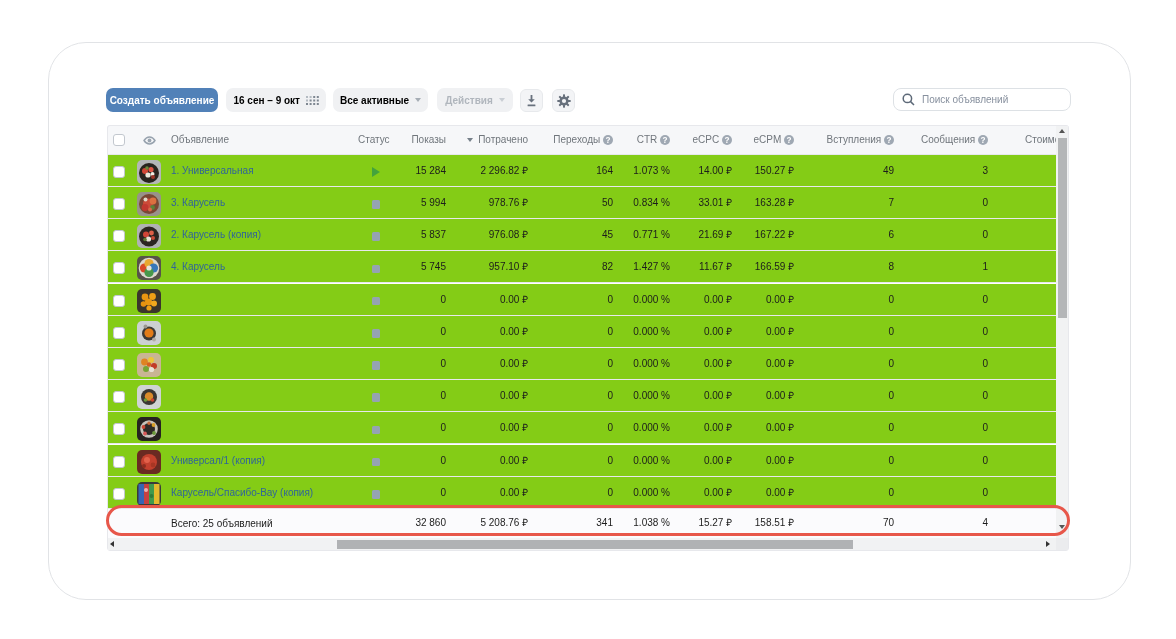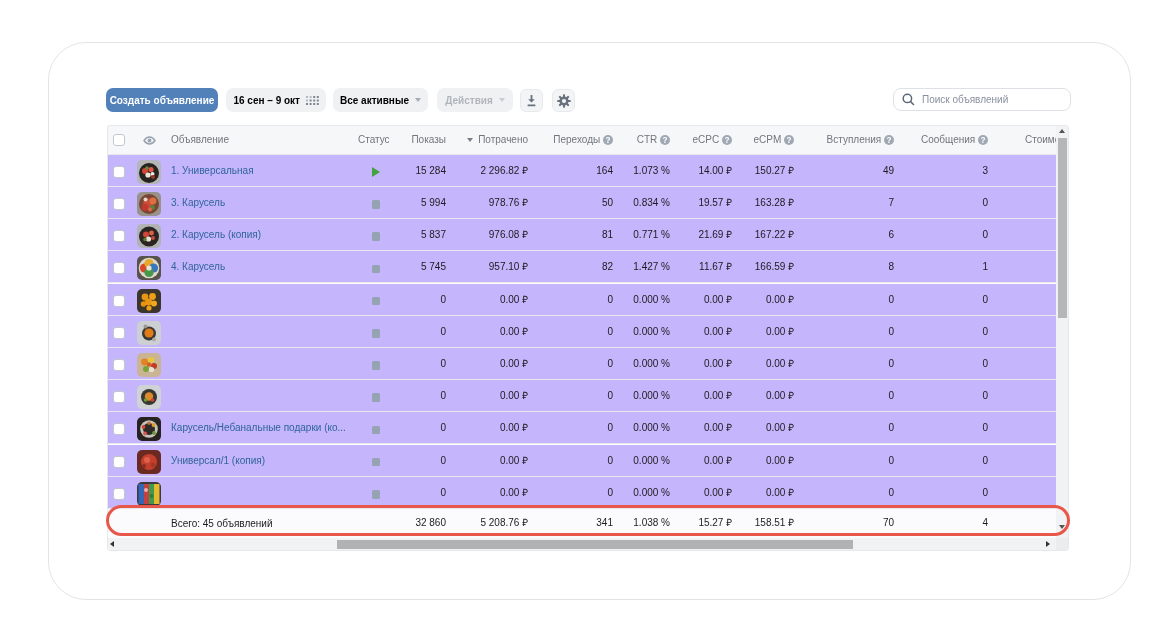--- a/index.html
+++ b/index.html
@@ -5,21 +5,21 @@
 .abs{position:absolute}
 .card{position:absolute;left:48px;top:42px;width:1083px;height:558px;border:1px solid #e1e3e6;border-radius:38px;background:#fff}
 .btn{position:absolute;top:88px;height:24px;border-radius:7px;font-size:10px;display:flex;align-items:center;justify-content:center}
 .btn-blue{left:106px;width:112px;background:#5181b8;color:#fff;font-weight:bold}
 .btn-gray{background:#f0f1f3;color:#000;font-weight:bold}
 .sqbtn{position:absolute;top:89px;width:23px;height:23px;background:#f3f4f6;border:1px solid #e7e9ec;border-radius:6px;display:flex;align-items:center;justify-content:center}
 .search{position:absolute;left:893px;top:88px;width:178px;height:23px;border:1px solid #dde1e5;border-radius:8px;background:#fff;display:flex;align-items:center}
 .tw{position:absolute;left:107px;top:125px;width:962px;height:426px;border:1px solid #e7e8ec;border-radius:3px;background:#fff}
 .hdr{position:absolute;left:107px;top:125px;width:962px;height:30px;background:#f6f7f9;border:1px solid #e7e8ec;border-radius:3px 3px 0 0}
 .hc{position:absolute;top:0;height:30px;line-height:30px;font-size:10px;color:#70767c;white-space:nowrap}
-.row{position:absolute;left:108px;width:960px;height:32.2px;border-bottom:1px solid #e7e8ec;background:#c4b5fd}
+.row{position:absolute;left:108px;width:960px;height:32.2px;border-bottom:1px solid #e7e8ec;background:#84cc16}
 .cell{position:absolute;top:0;height:100%;display:flex;align-items:center;font-size:10px;white-space:nowrap}
 .num{position:absolute;top:0;height:100%;line-height:32.2px;font-size:10px;color:#1c1c1c;text-align:right}
 .cb{position:absolute;width:12px;height:12px;border:1px solid #c2c7ce;border-radius:3px;background:#fff}
 .link{color:#30649a}
 .sq{width:8.5px;height:8.5px;background:#95a3b2;border-radius:1.5px}
 .play{width:0;height:0;border-left:8px solid #44a33c;border-top:5.2px solid transparent;border-bottom:5.2px solid transparent}
 body>*{filter:blur(0.4px)}
 .caret{display:inline-block;width:0;height:0;border-left:3.5px solid transparent;border-right:3.5px solid transparent;border-top:4px solid #a6adb5;margin-left:6px}
 </style></head><body>
 <div class="card"></div>
@@ -151,21 +151,21 @@
         <circle cx="13" cy="17.5" r="2" fill="#d86848"></circle>
       </svg></div>
 <div class="cell link" style="left:63px">3. Карусель</div>
 <div class="cell" style="left:260px;width:16px;top:2px;justify-content:center">
       <div class="sq"></div>
     </div>
 <div class="num" style="right:622px;width:90px">5 994</div>
 <div class="num" style="right:540px;width:90px">978.76 ₽</div>
 <div class="num" style="right:455px;width:90px">50</div>
 <div class="num" style="right:398px;width:90px">0.834 %</div>
-<div class="num" style="right:336px;width:90px">19.57 ₽</div>
+<div class="num" style="right:336px;width:90px">33.01 ₽</div>
 <div class="num" style="right:274px;width:90px">163.28 ₽</div>
 <div class="num" style="right:174px;width:90px">7</div>
 <div class="num" style="right:80px;width:90px">0</div>
 </div>
 <div class="row" style="top:219.09999999999997px">
 <div class="cb" style="left:5px;top:11px"></div>
 <div class="abs" style="left:28.5px;top:5px;position:absolute"><svg width="24" height="24" viewBox="0 0 24 24">
         <rect width="24" height="24" rx="5" fill="#b0b2b4"></rect>
         <circle cx="12" cy="12.5" r="10" fill="#2b2521"></circle>
         <circle cx="9" cy="10.5" r="3" fill="#cf4536"></circle>
@@ -173,21 +173,21 @@
         <circle cx="11.5" cy="15" r="2.6" fill="#e7e2d6"></circle>
         <circle cx="16" cy="14" r="2" fill="#c84a38"></circle>
         <circle cx="8" cy="15.5" r="1.8" fill="#5c7c34"></circle>
       </svg></div>
 <div class="cell link" style="left:63px">2. Карусель (копия)</div>
 <div class="cell" style="left:260px;width:16px;top:2px;justify-content:center">
       <div class="sq"></div>
     </div>
 <div class="num" style="right:622px;width:90px">5 837</div>
 <div class="num" style="right:540px;width:90px">976.08 ₽</div>
-<div class="num" style="right:455px;width:90px">81</div>
+<div class="num" style="right:455px;width:90px">45</div>
 <div class="num" style="right:398px;width:90px">0.771 %</div>
 <div class="num" style="right:336px;width:90px">21.69 ₽</div>
 <div class="num" style="right:274px;width:90px">167.22 ₽</div>
 <div class="num" style="right:174px;width:90px">6</div>
 <div class="num" style="right:80px;width:90px">0</div>
 </div>
 <div class="row" style="top:251.29999999999995px">
 <div class="cb" style="left:5px;top:11px"></div>
 <div class="abs" style="left:28.5px;top:5px;position:absolute"><svg width="24" height="24" viewBox="0 0 24 24">
         <rect width="24" height="24" rx="5" fill="#57524a"></rect>
@@ -304,21 +304,20 @@
 <div class="abs" style="left:28.5px;top:5px;position:absolute"><svg width="24" height="24" viewBox="0 0 24 24">
         <rect width="24" height="24" rx="5" fill="#262220"></rect>
         <circle cx="12" cy="12" r="8.8" fill="#c6c3ba"></circle>
         <circle cx="12" cy="12" r="6" fill="#2e2a26"></circle>
         <circle cx="6.5" cy="10" r="1.9" fill="#c84434"></circle>
         <circle cx="16.5" cy="8" r="1.9" fill="#d8a028"></circle>
         <circle cx="17" cy="16" r="1.9" fill="#6a9a3a"></circle>
         <circle cx="8" cy="16.5" r="1.9" fill="#d85858"></circle>
         <circle cx="12" cy="6.2" r="1.7" fill="#c86838"></circle>
       </svg></div>
-<div class="cell link" style="left:63px">Карусель/Небанальные подарки (ко...</div>
 <div class="cell" style="left:260px;width:16px;top:2px;justify-content:center">
       <div class="sq"></div>
     </div>
 <div class="num" style="right:622px;width:90px">0</div>
 <div class="num" style="right:540px;width:90px">0.00 ₽</div>
 <div class="num" style="right:455px;width:90px">0</div>
 <div class="num" style="right:398px;width:90px">0.000 %</div>
 <div class="num" style="right:336px;width:90px">0.00 ₽</div>
 <div class="num" style="right:274px;width:90px">0.00 ₽</div>
 <div class="num" style="right:174px;width:90px">0</div>
@@ -350,34 +349,35 @@
 <div class="cb" style="left:5px;top:11px"></div>
 <div class="abs" style="left:28.5px;top:5px;position:absolute"><svg width="24" height="24" viewBox="0 0 24 24">
         <rect width="24" height="24" rx="5" fill="#3a3a3a"></rect>
         <rect x="1.5" y="2" width="5.5" height="20" fill="#3565b5"></rect>
         <rect x="7" y="2" width="5" height="20" fill="#c64040"></rect>
         <rect x="12" y="2" width="5" height="20" fill="#3f9a4d"></rect>
         <rect x="17" y="2" width="5.5" height="20" fill="#e3b92e"></rect>
         <circle cx="9" cy="8" r="2" fill="#e8b0b0"></circle>
         <circle cx="14.5" cy="14" r="2" fill="#2e7a3a"></circle>
       </svg></div>
+<div class="cell link" style="left:63px">Карусель/Спасибо-Вау (копия)</div>
 <div class="cell" style="left:260px;width:16px;top:2px;justify-content:center">
       <div class="sq"></div>
     </div>
 <div class="num" style="right:622px;width:90px">0</div>
 <div class="num" style="right:540px;width:90px">0.00 ₽</div>
 <div class="num" style="right:455px;width:90px">0</div>
 <div class="num" style="right:398px;width:90px">0.000 %</div>
 <div class="num" style="right:336px;width:90px">0.00 ₽</div>
 <div class="num" style="right:274px;width:90px">0.00 ₽</div>
 <div class="num" style="right:174px;width:90px">0</div>
 <div class="num" style="right:80px;width:90px">0</div>
 </div>
 <div class="row" style="top:508.89999999999986px;height:28.8px;background:#fbfbfd;border-bottom:none">
-<div class="cell" style="left:63px;color:#1c1c1c">Всего: 45 объявлений</div>
+<div class="cell" style="left:63px;color:#1c1c1c">Всего: 25 объявлений</div>
 <div class="num" style="right:622px;width:90px;line-height:28.8px">32 860</div>
 <div class="num" style="right:540px;width:90px;line-height:28.8px">5 208.76 ₽</div>
 <div class="num" style="right:455px;width:90px;line-height:28.8px">341</div>
 <div class="num" style="right:398px;width:90px;line-height:28.8px">1.038 %</div>
 <div class="num" style="right:336px;width:90px;line-height:28.8px">15.27 ₽</div>
 <div class="num" style="right:274px;width:90px;line-height:28.8px">158.51 ₽</div>
 <div class="num" style="right:174px;width:90px;line-height:28.8px">70</div>
 <div class="num" style="right:80px;width:90px;line-height:28.8px">4</div>
 </div>
 

